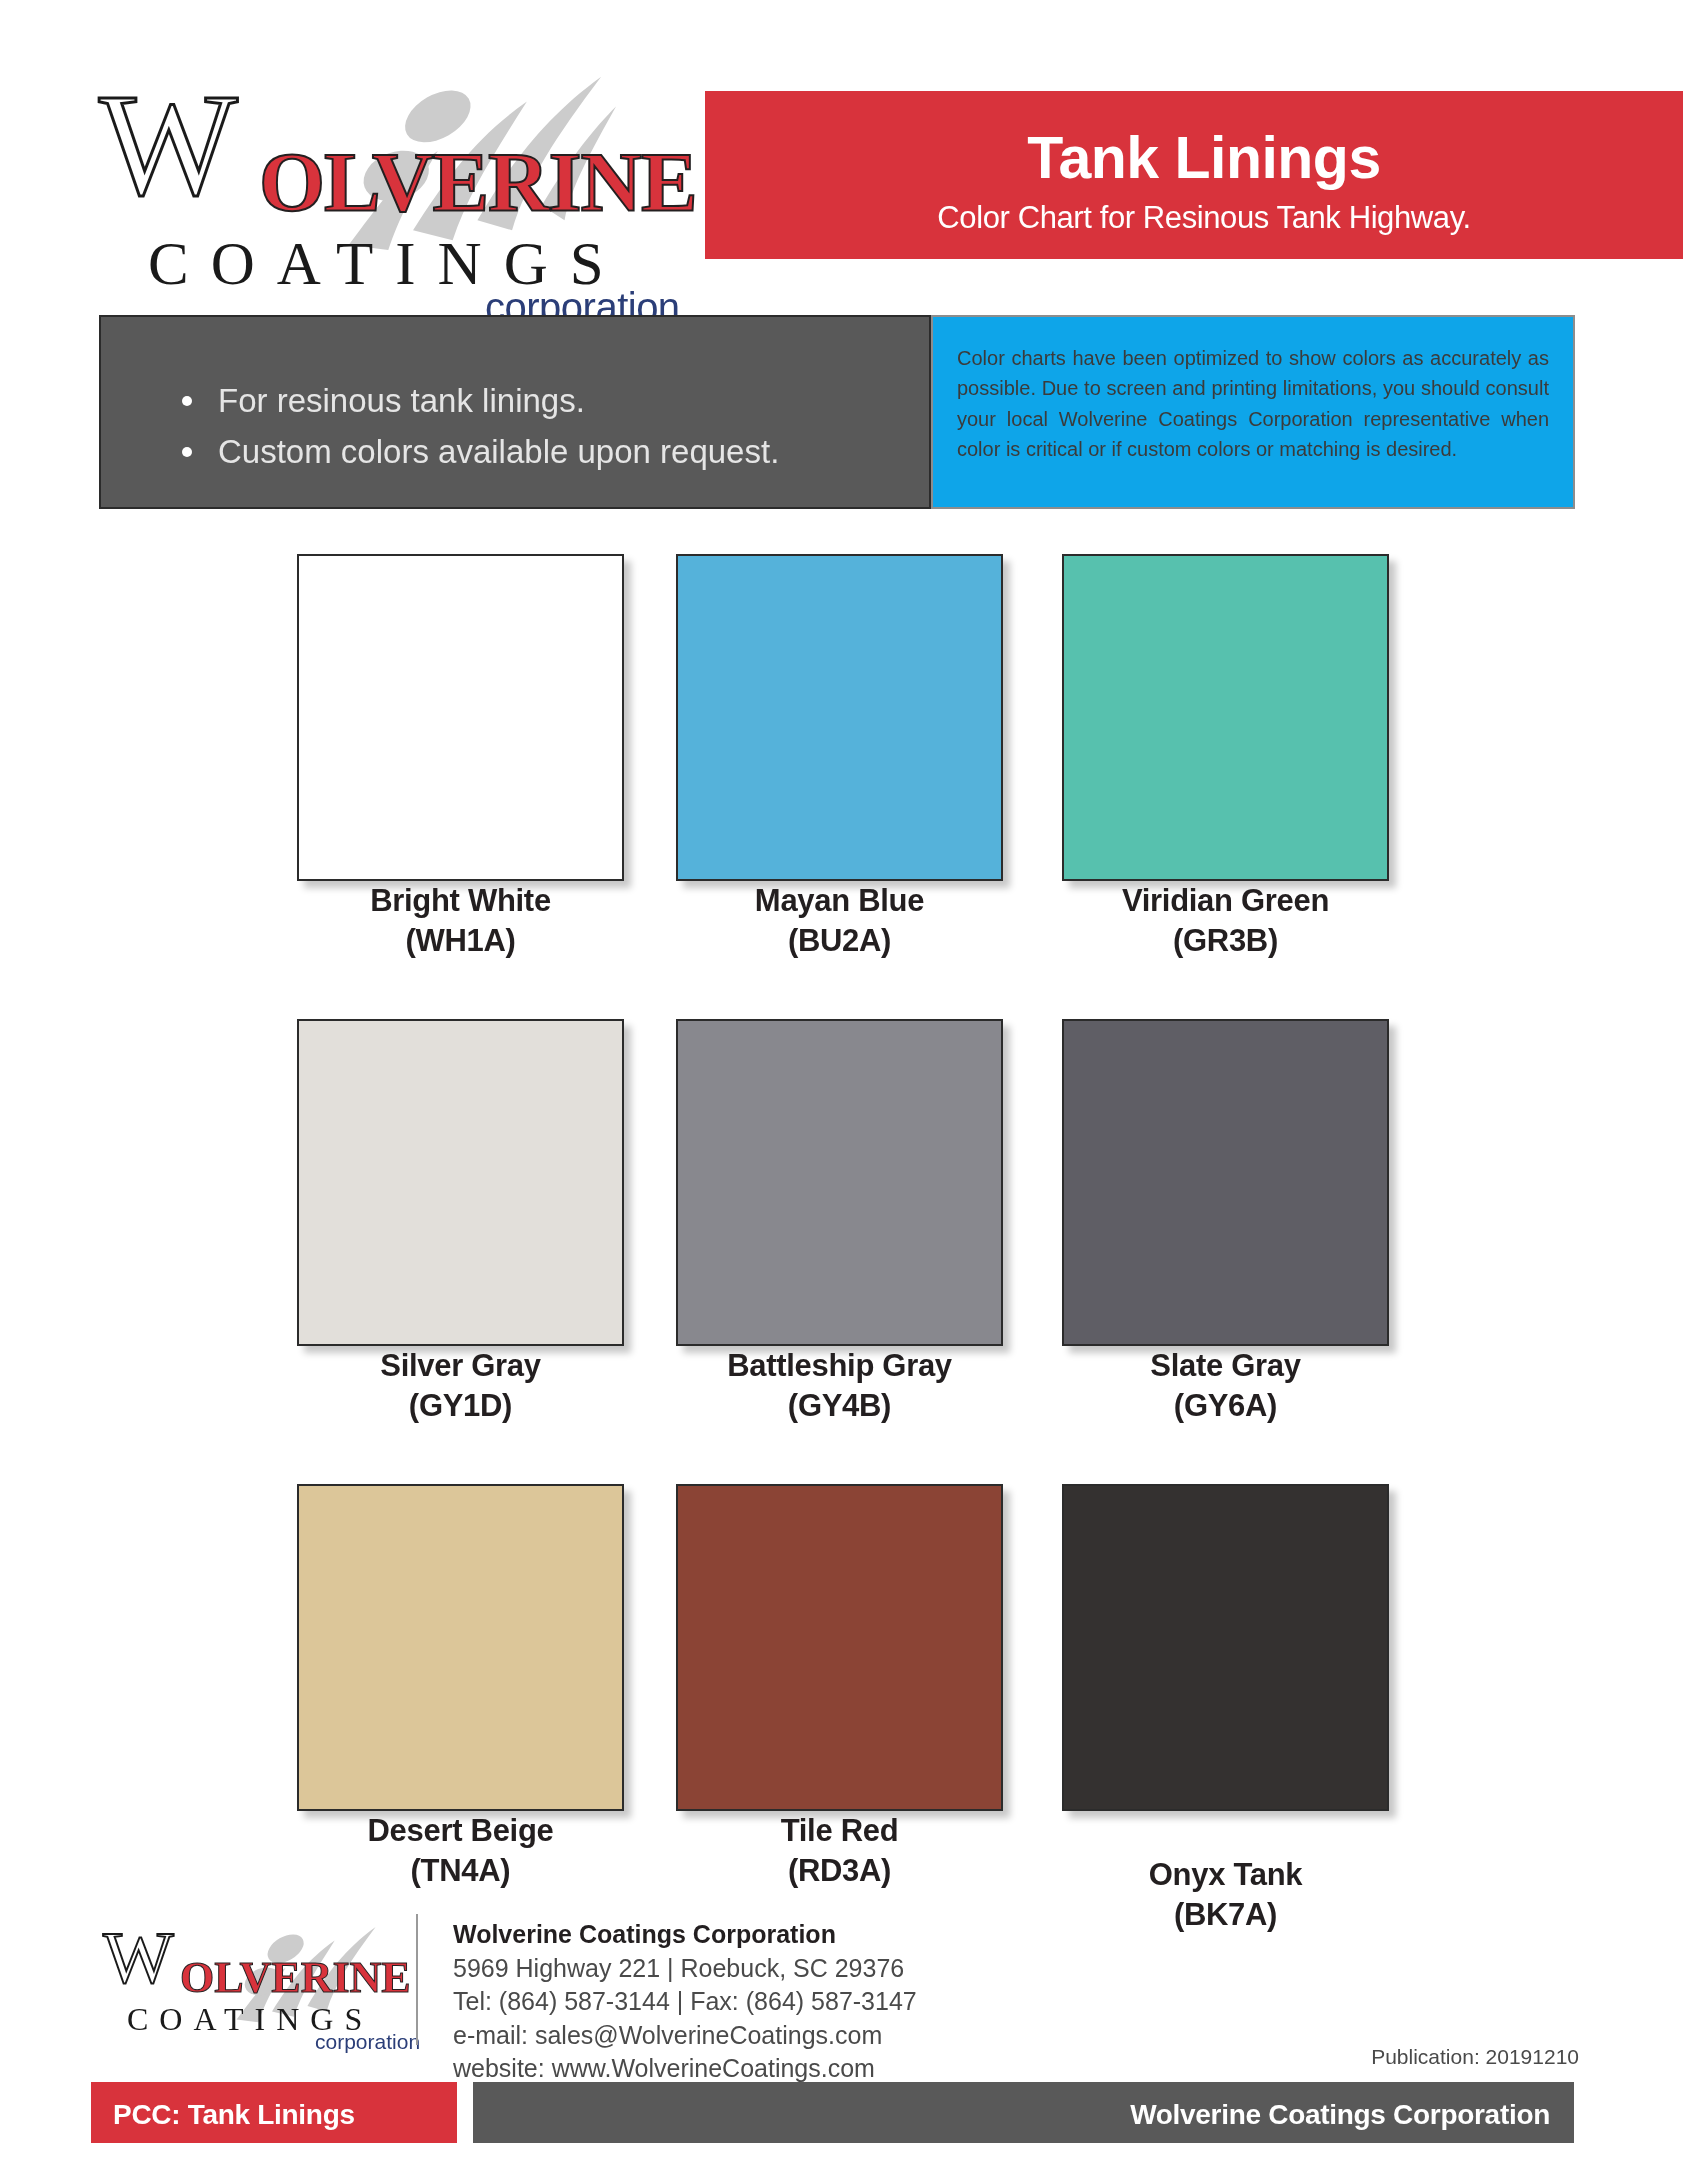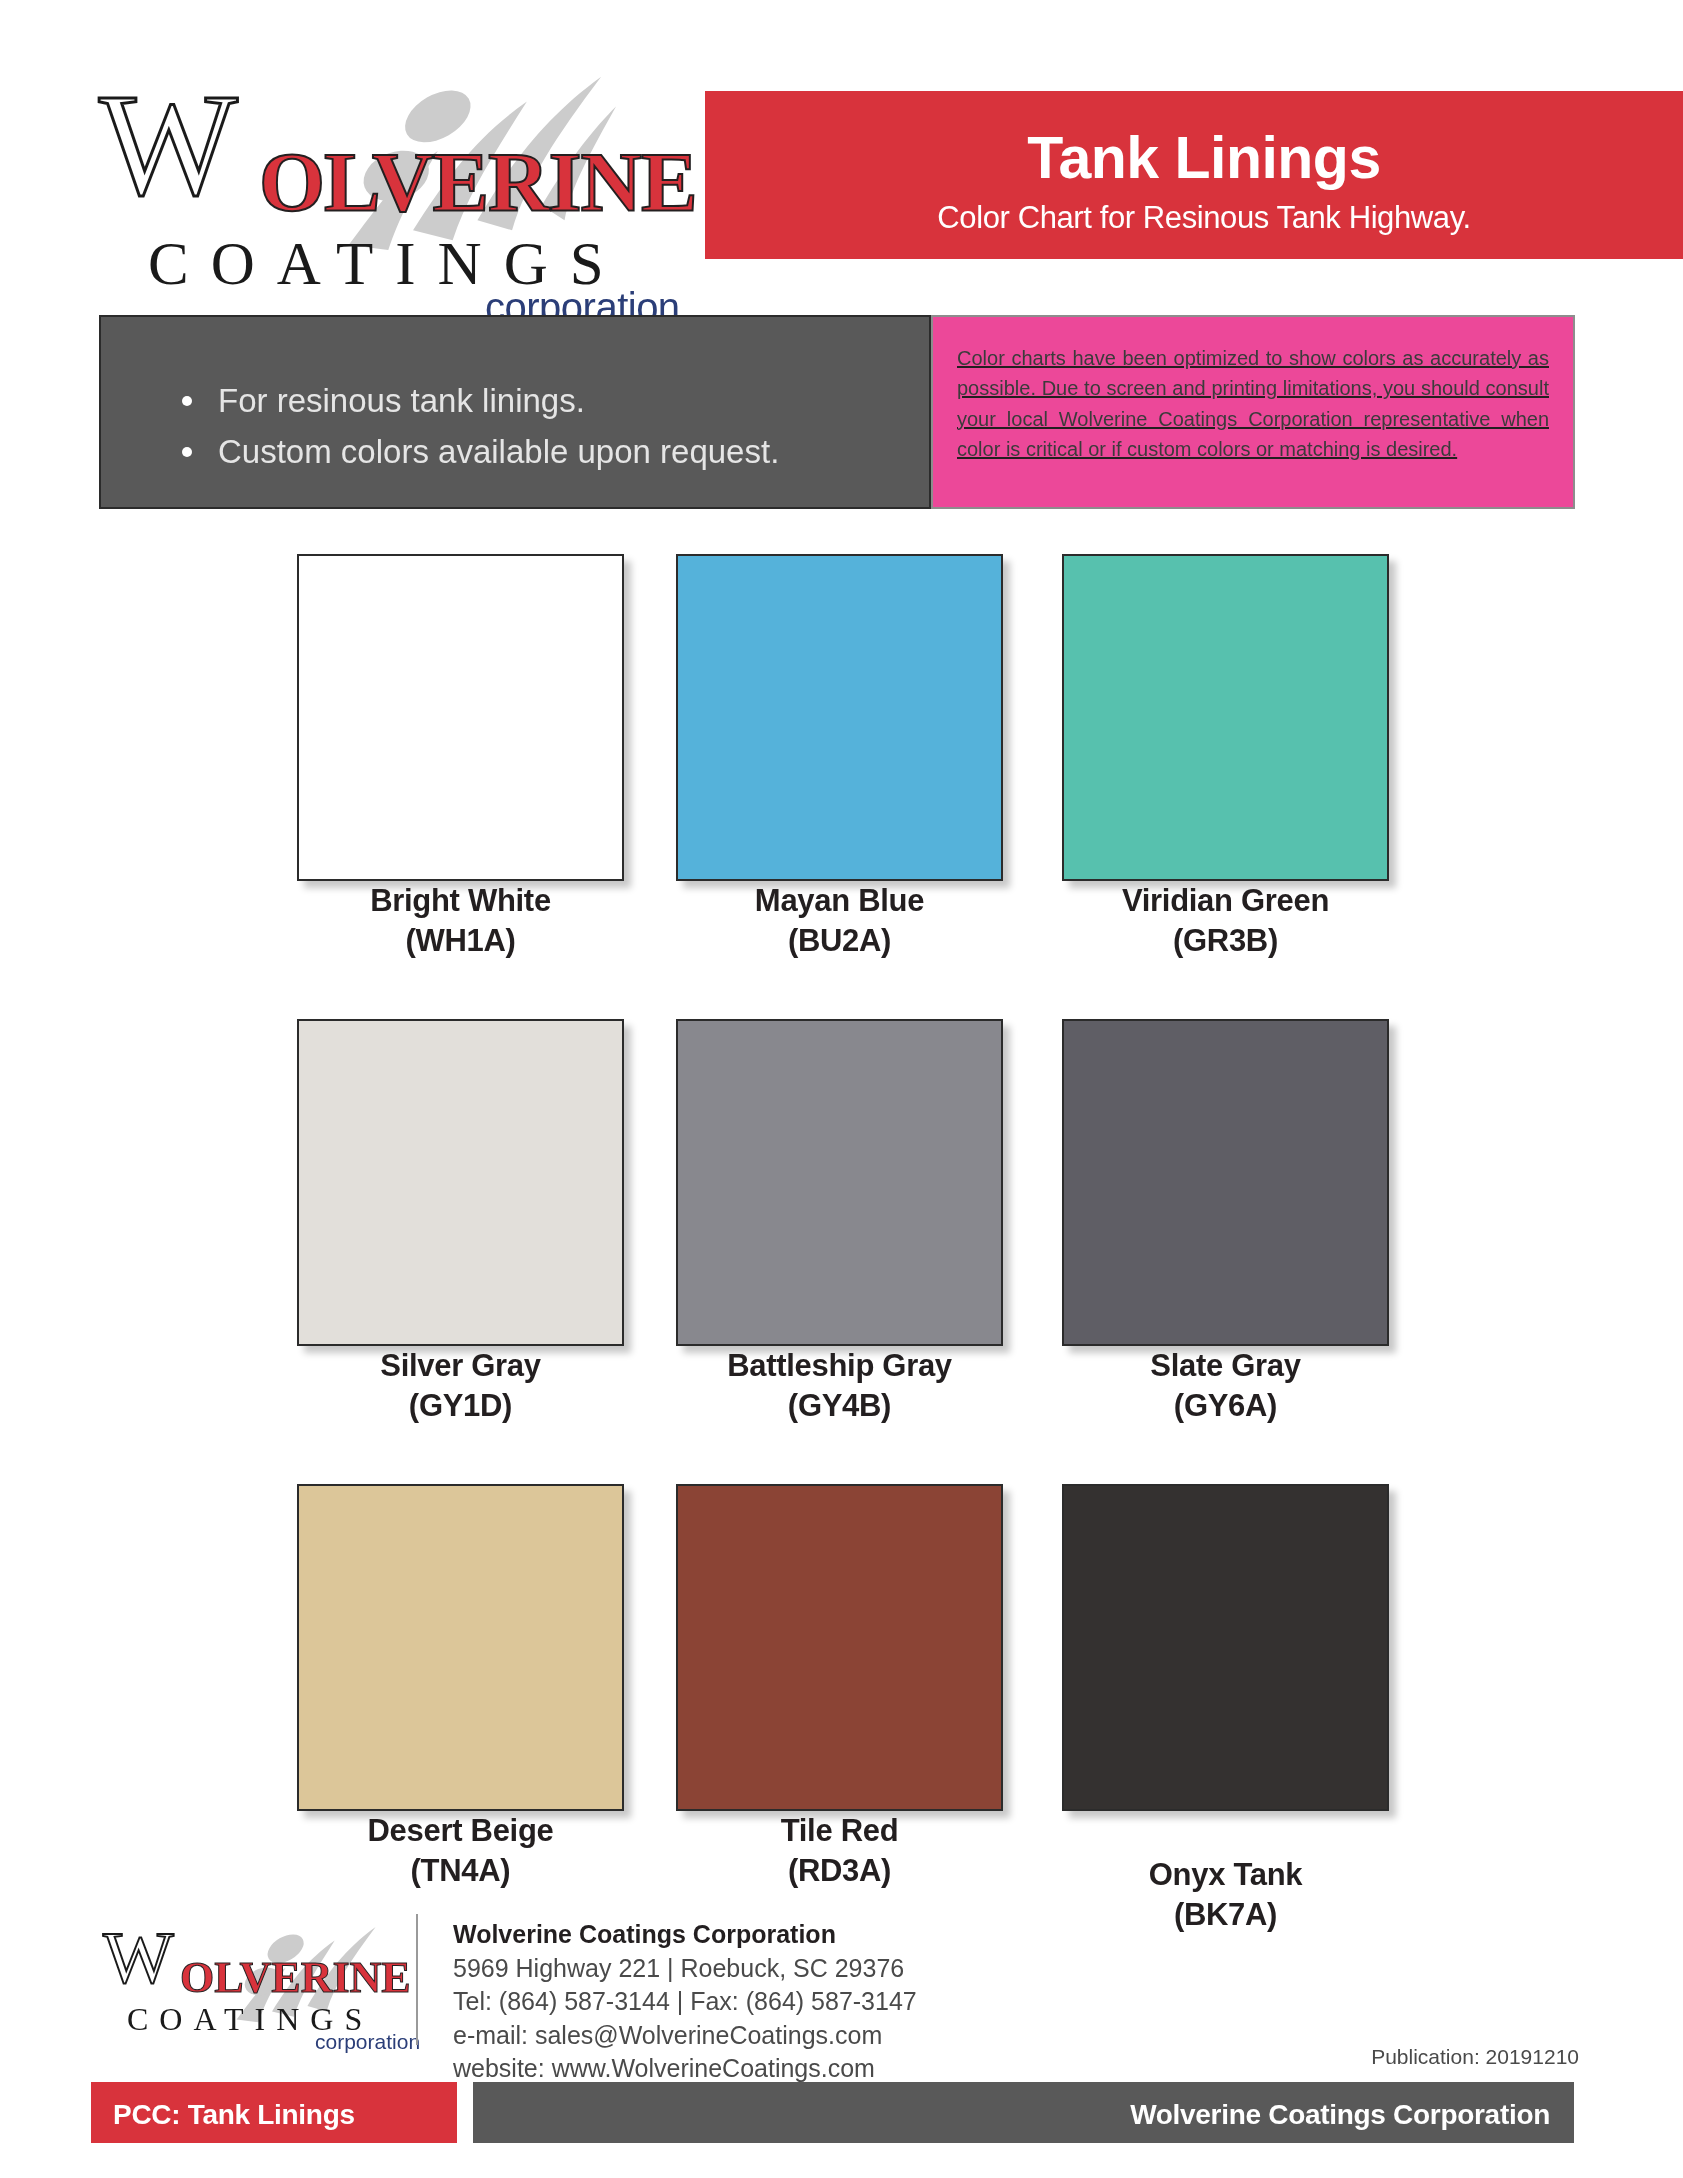--- a/index.html
+++ b/index.html
@@ -144,24 +144,23 @@
     width: 10px;
     height: 10px;
     border-radius: 50%;
     background: #ffffff;
   }
   #disclaimer-box {
     position: absolute;
     left: 832px; top: 0;
     width: 644px;
     height: 194px;
-    background: #ec4899;
+    background: #0ea5e9;
     border: 2px solid #8d8d8d;
     box-sizing: border-box;
-    text-decoration: underline;
   }
   #disclaimer-text {
     margin: 0;
     padding: 26px 24px 0 24px;
     font-size: 20px;
     line-height: 1.52;
     text-align: justify;
     color: #3b3b3b;
   }
 

